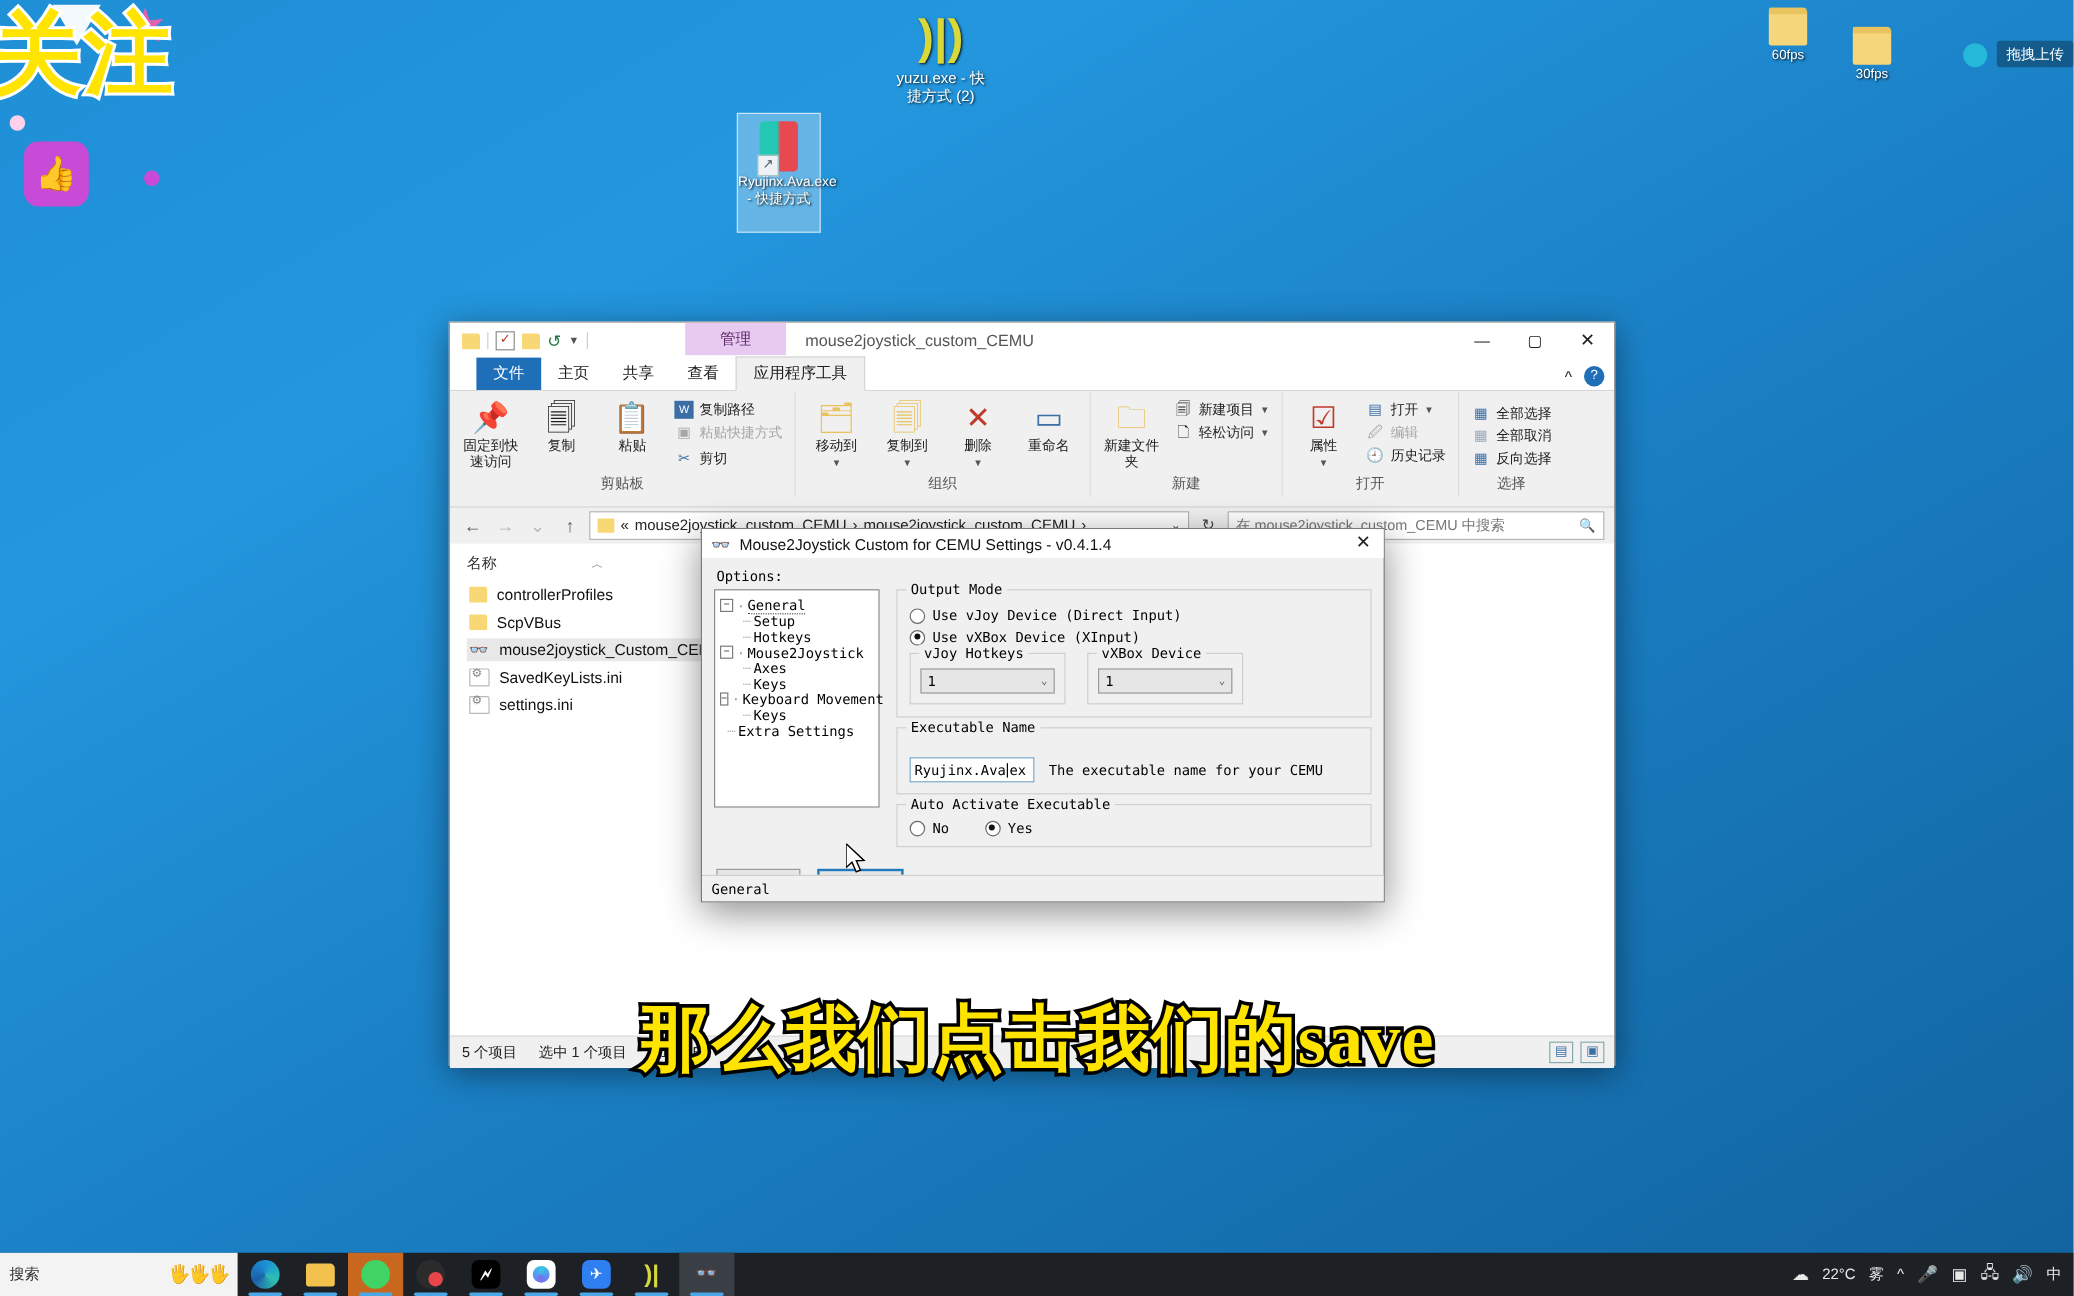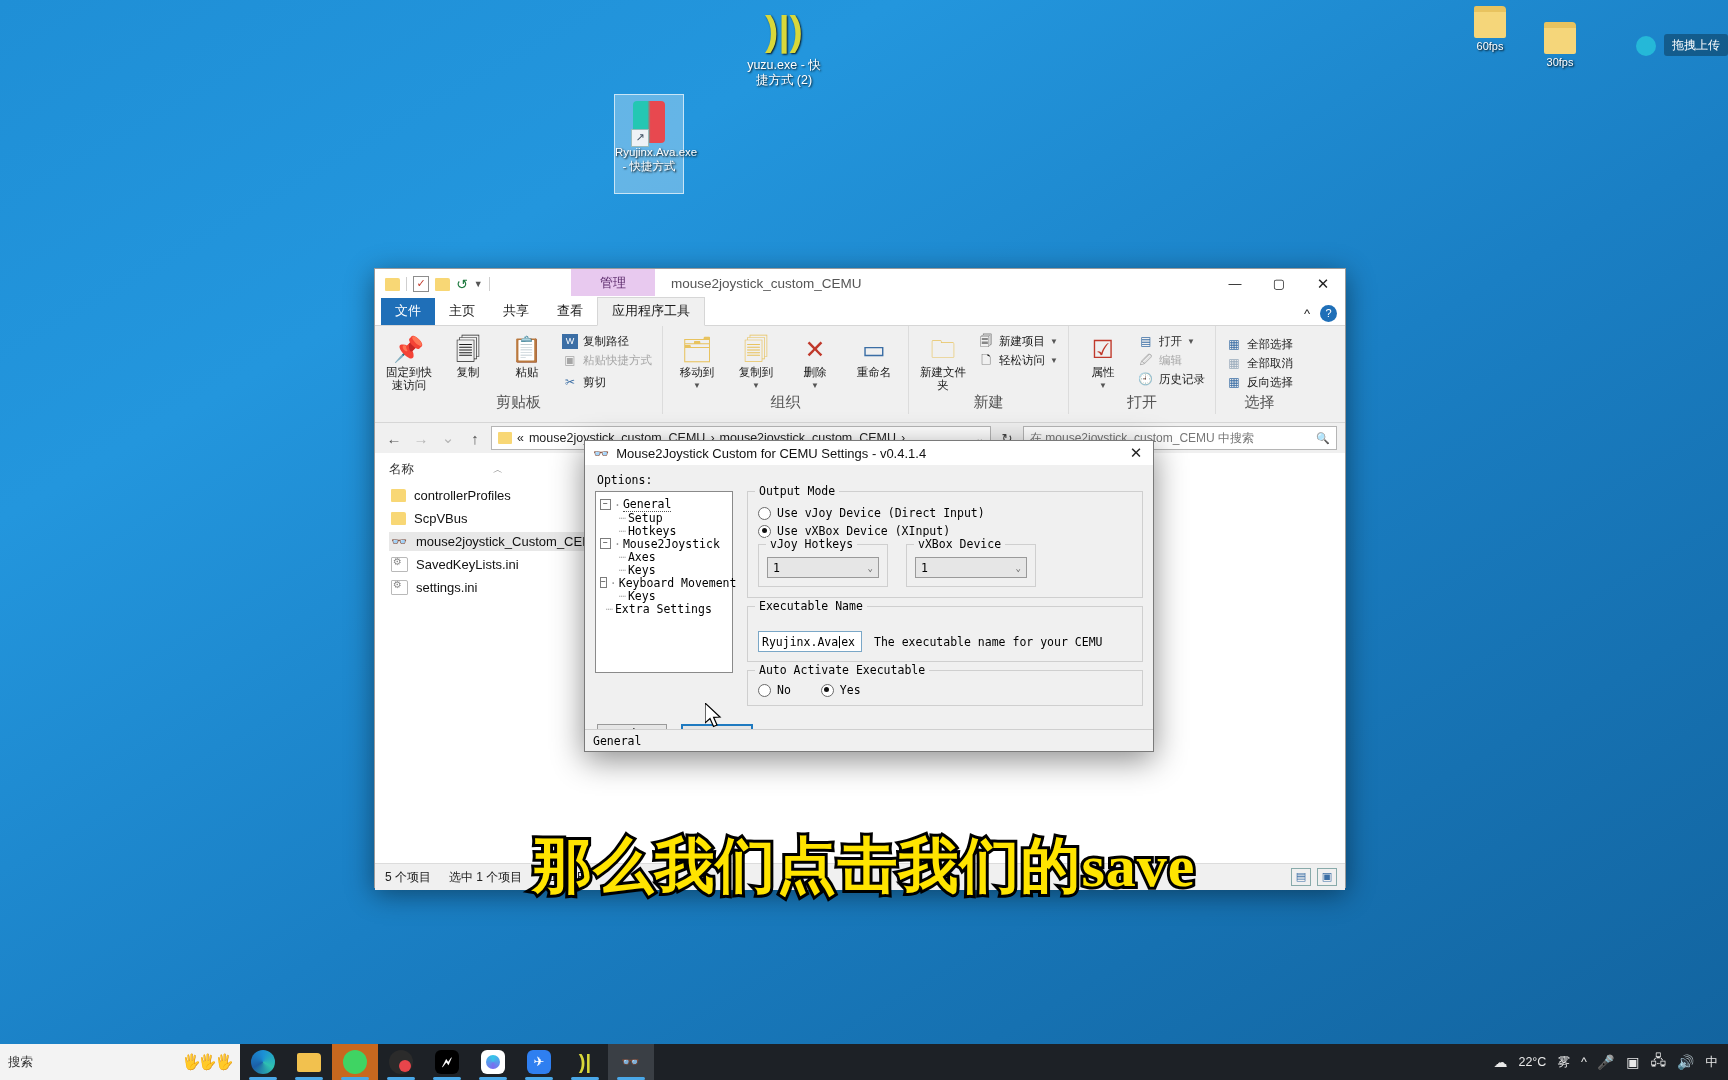--- a/index.html
+++ b/index.html
@@ -78,31 +78,31 @@
   .qat .und{color:#1f7a3f;font-size:14px;}
   .qat .cv{color:#555;font-size:9px;}
   .ctx-tab{
     position:absolute;left:196px;top:0;width:84px;height:27px;background:#e8c9ef;
     color:#5b2a6b;font-size:13px;line-height:27px;text-align:center;
   }
   .win-title{position:absolute;left:296px;top:0;height:30px;line-height:30px;color:#555;font-size:13.5px;}
   .winbtns{position:absolute;right:0;top:0;display:flex;}
   .winbtns div{width:44px;height:30px;line-height:30px;text-align:center;color:#222;font-size:13px;}
   .winbtns .cls{font-size:15px;}
-  .tabs{height:26px;background:#fff;display:flex;align-items:flex-end;padding-left:6px;position:relative;border-bottom:1px solid #d6d6d6;}
+  .tabs{height:26px;background:#fff;display:flex;align-items:flex-end;padding-left:22px;position:relative;border-bottom:1px solid #d6d6d6;}
   .tab{padding:4px 14px 5px;font-size:13px;color:#1b1b1b;}
   .tab.file{background:#1f6fb8;color:#fff;}
   .tab.active{background:#f0f0f0;border:1px solid #d6d6d6;border-bottom:1px solid #f0f0f0;position:relative;top:1px;}
   .tab.ctxtab{background:#f0f0f0;}
   .tabs .right{position:absolute;right:8px;bottom:3px;display:flex;gap:10px;align-items:center;}
   .tabs .right .help{width:17px;height:17px;border-radius:50%;background:#1f6fb8;color:#fff;font-size:11px;text-align:center;line-height:17px;}
 
   .ribbon{height:96px;background:#f0f0f0;border-bottom:1px solid #d6d6d6;display:flex;position:relative;}
   .rgroup{position:relative;display:flex;flex-direction:column;justify-content:flex-start;padding:4px 7px 0;border-right:1px solid #dcdcdc;height:88px;box-sizing:border-box;}
-  .rgroup .gname{position:absolute;bottom:2px;left:0;width:100%;text-align:center;font-size:15px;color:#555;}
+  .rgroup .gname{position:absolute;bottom:2px;left:0;width:100%;text-align:center;font-size:12px;color:#555;}
   .rrow{display:flex;align-items:flex-start;gap:5px;}
   .bigbtn{width:54px;text-align:center;font-size:11.5px;line-height:13px;color:#1b1b1b;padding-top:2px;}
   .bigbtn .ic{height:34px;display:flex;align-items:center;justify-content:center;font-size:25px;}
   .smallcol{display:flex;flex-direction:column;gap:2px;padding-top:3px;}
   .smallbtn{display:flex;align-items:center;gap:5px;font-size:11.5px;color:#1b1b1b;white-space:nowrap;padding:1px 3px;}
   .smallbtn .si{width:16px;height:15px;display:inline-block;text-align:center;font-size:12px;line-height:15px;}
   .dis{color:#a6a6a6;}
   .caret{font-size:8px;color:#555;}
 
   .addrbar{height:30px;background:#f0f0f0;display:flex;align-items:center;gap:5px;padding:0 8px;}
@@ -168,21 +168,21 @@
 
   
   .subtitle{
     position:absolute;left:0;top:826px;width:100%;text-align:center;
     font-family:Liberation Serif, serif;font-weight:bold;font-size:60px;color:#ffe400;
     -webkit-text-stroke:6px #000;paint-order:stroke fill;letter-spacing:1px;
   }
 
   
   .taskbar{position:absolute;left:0;bottom:0;width:100%;height:36px;background:#1d2126;display:flex;align-items:center;}
-  .searchbox{width:240px;height:36px;background:#f3f3f3;display:flex;align-items:center;justify-content:space-between;padding:0 8px;box-sizing:border-box;font-size:12.5px;color:#333;}
+  .searchbox{width:198px;height:36px;background:#f3f3f3;display:flex;align-items:center;justify-content:space-between;padding:0 8px;box-sizing:border-box;font-size:12.5px;color:#333;}
   .hands{display:flex;gap:1px;font-size:15px;letter-spacing:-2px;}
   .tbtn{width:46px;height:36px;display:flex;align-items:center;justify-content:center;position:relative;}
   .tbtn.run:after{content:"";position:absolute;bottom:0;left:9px;width:28px;height:3px;background:#4aa8e8;border-radius:2px;}
   .tbtn.hl{background:#c8681f;}
   .tbtn.active{background:#3a3f45;}
   .tray{margin-left:auto;display:flex;align-items:center;gap:11px;padding-right:10px;color:#e9e9e9;font-size:12.5px;}
   .tray .ic{font-size:14px;}
   .ic-edge{width:24px;height:24px;border-radius:50%;background:conic-gradient(#1b8fd6,#2fc1b0,#1b5fa8,#1b8fd6);}
   .ic-folder{width:24px;height:19px;background:#f2c14e;border-radius:2px 4px 2px 2px;}
   .ic-wechat{width:24px;height:24px;border-radius:50%;background:#3fd463;}
@@ -193,20 +193,28 @@
   .ic-ps:after{content:"";position:absolute;left:5px;top:5px;width:14px;height:14px;border-radius:50%;background:conic-gradient(#35c6e8,#7a6df0,#35c6e8);}
   .ic-tim{width:24px;height:24px;border-radius:6px;background:#2f7ff0;color:#fff;font-size:13px;text-align:center;line-height:24px;}
   .ic-yuzu{width:24px;height:24px;color:#d8d83a;font-size:20px;line-height:24px;text-align:center;font-weight:bold;}
   .ic-m2j{width:24px;height:24px;color:#9fb6c9;font-size:15px;line-height:24px;text-align:center;}
 </style>
 </head>
 <body>
 
 <div class="desktop">
 
+  <div class="wm-left">
+    <div class="burst"></div>
+    <div class="arrow"></div>
+    <div class="kanji">关注</div>
+    <div class="thumb">👍</div>
+    <div class="dot" style="left:8px;top:96px;"></div>
+    <div class="dot" style="left:120px;top:142px;background:#c84bd8;"></div>
+  </div>
 
   <div class="icon-cap" style="left:742px;top:8px;">
     <div class="icon-glyph">
         <div class="yuzu-ic">)|)</div>
       </div>
     <div>yuzu.exe - 快捷方式 (2)</div>
   </div>
 
   <div class="ryu-box">
     <div class="ryu-ic"></div>

